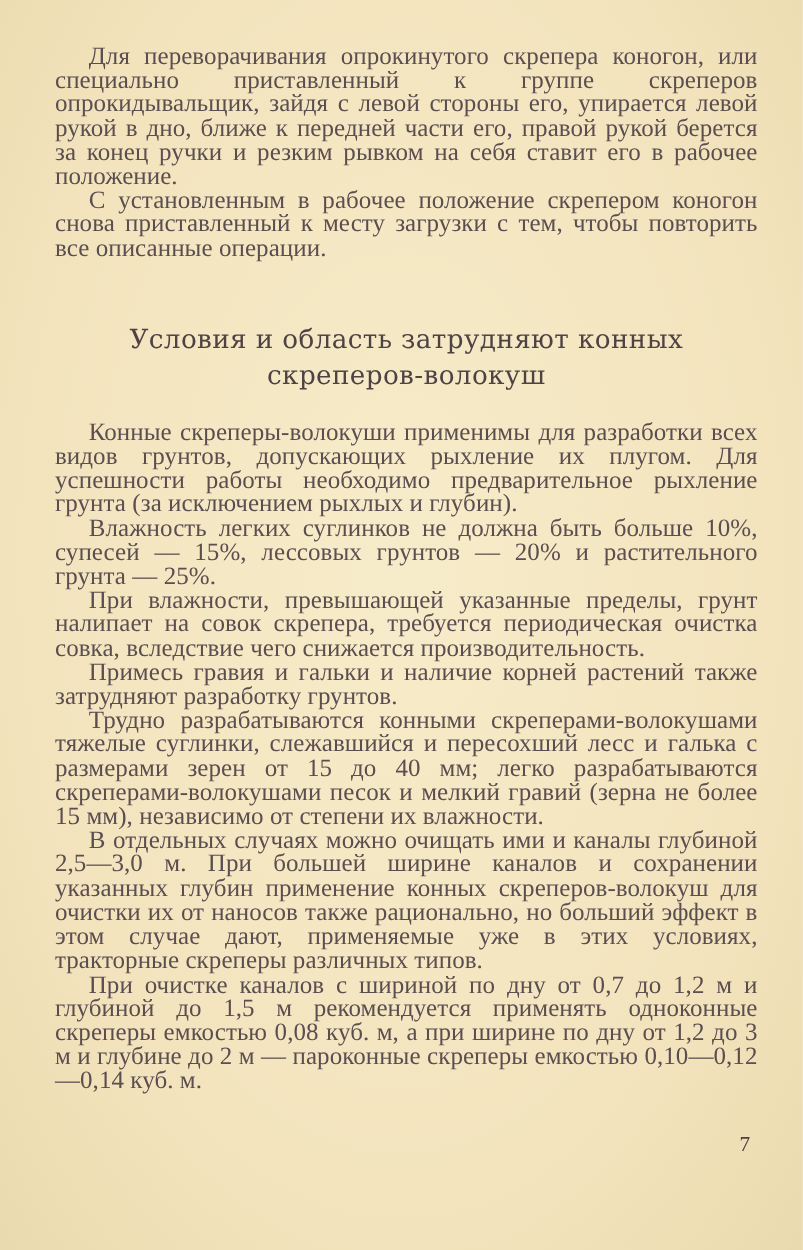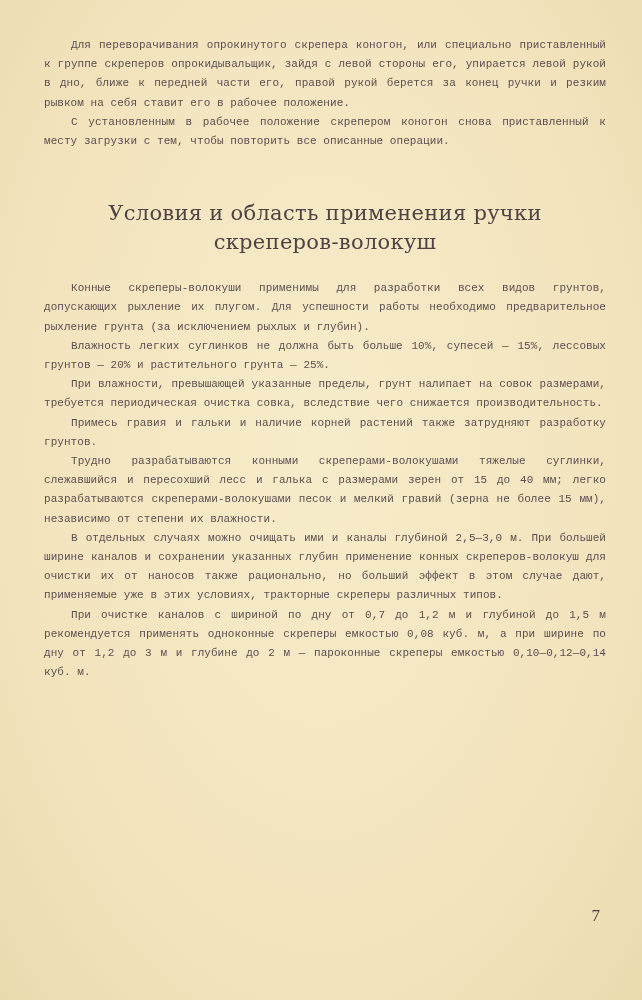--- a/index.html
+++ b/index.html
@@ -16,28 +16,27 @@
       font-family: "Liberation Serif", "DejaVu Serif", serif;
       color: #5a4d4c;
     }
     .page {
       position: absolute;
       left: 44px;
       top: 36px;
       width: 562px;
     }
     .para {
-      font-size: 11px;
+      font-size: 20px;
       line-height: 19.2px;
       text-align: justify;
       text-indent: 27px;
       margin: 0;
       letter-spacing: 0.05px;
       color: #5b4e50;
-      font-family: Liberation Mono, monospace;
     }
     .section-title {
       margin: 48px 0 22px 0;
       text-align: center;
       font-family: "DejaVu Serif", "Liberation Serif", serif;
       font-size: 21px;
       line-height: 29px;
       color: #4e4244;
       letter-spacing: 0.3px;
       font-weight: normal;
@@ -55,28 +54,28 @@
 </head>
 <body>
 
 <div class="page">
   <div>
     <p class="para">Для переворачивания опрокинутого скрепера коногон, или специально приставленный к группе скреперов опрокидывальщик, зайдя с левой стороны его, упирается левой рукой в дно, ближе к передней части его, правой рукой берется за конец ручки и резким рывком на себя ставит его в рабочее положение.</p>
     <p class="para">С установленным в рабочее положение скрепером коногон снова приставленный к месту загрузки с тем, чтобы повторить все описанные операции.</p>
   </div>
 
   <h2 class="section-title">
-    <span>Условия и область применения ручки</span>
+    <span>Условия и область затрудняют конных</span>
     <span>скреперов-волокуш</span>
   </h2>
 
   <div>
     <p class="para">Конные скреперы-волокуши применимы для разработки всех видов грунтов, допускающих рыхление их плугом. Для успешности работы необходимо предварительное рыхление грунта (за исключением рыхлых и глубин).</p>
     <p class="para">Влажность легких суглинков не должна быть больше 10%, супесей — 15%, лессовых грунтов — 20% и растительного грунта — 25%.</p>
-    <p class="para">При влажности, превышающей указанные пределы, грунт налипает на совок размерами, требуется периодическая очистка совка, вследствие чего снижается производительность.</p>
+    <p class="para">При влажности, превышающей указанные пределы, грунт налипает на совок скрепера, требуется периодическая очистка совка, вследствие чего снижается производительность.</p>
     <p class="para">Примесь гравия и гальки и наличие корней растений также затрудняют разработку грунтов.</p>
     <p class="para">Трудно разрабатываются конными скреперами-волокушами тяжелые суглинки, слежавшийся и пересохший лесс и галька с размерами зерен от 15 до 40 мм; легко разрабатываются скреперами-волокушами песок и мелкий гравий (зерна не более 15 мм), независимо от степени их влажности.</p>
     <p class="para">В отдельных случаях можно очищать ими и каналы глубиной 2,5—3,0 м. При большей ширине каналов и сохранении указанных глубин применение конных скреперов-волокуш для очистки их от наносов также рационально, но больший эффект в этом случае дают, применяемые уже в этих условиях, тракторные скреперы различных типов.</p>
     <p class="para">При очистке каналов с шириной по дну от 0,7 до 1,2 м и глубиной до 1,5 м рекомендуется применять одноконные скреперы емкостью 0,08 куб. м, а при ширине по дну от 1,2 до 3 м и глубине до 2 м — пароконные скреперы емкостью 0,10—0,12—0,14 куб. м.</p>
   </div>
 </div>
 
 <div class="page-number">7</div>
 
 </body></html>

